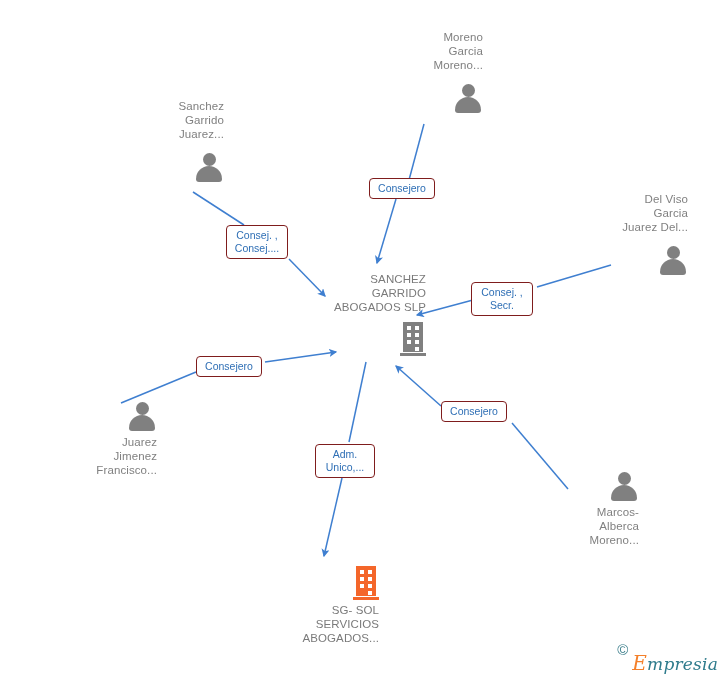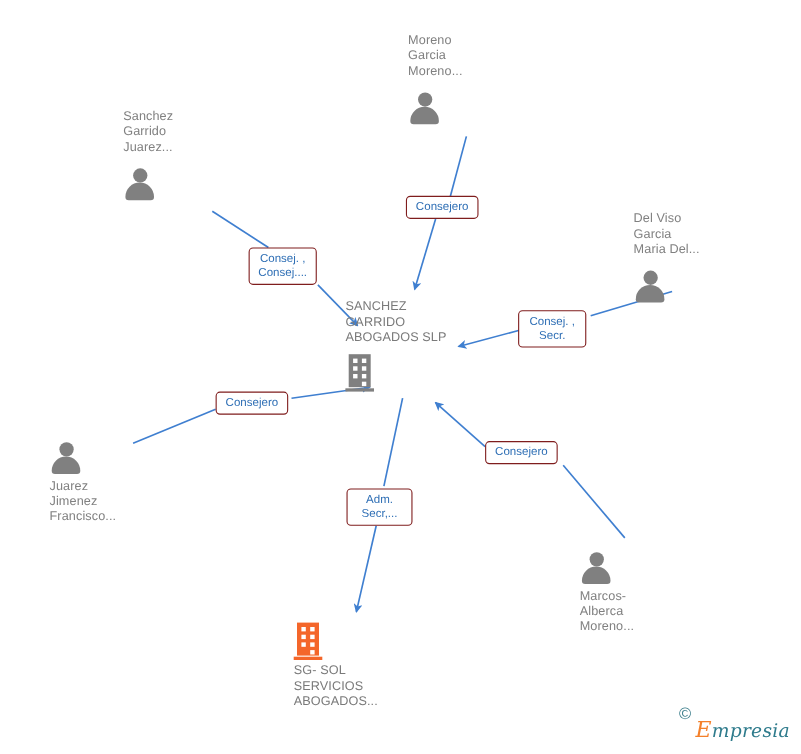--- a/index.html
+++ b/index.html
@@ -23,21 +23,21 @@
     top: 0;
     width: 728px;
     height: 685px;
     pointer-events: none;
   }
 
   
   .node {
     position: absolute;
     width: 112px;
-    text-align: left;
+    text-align: right;
     line-height: 14px;
   }
   .node .node-label {
     display: block;
     font-size: 11.5px;
     color: #808080;
     letter-spacing: 0.1px;
     white-space: pre-line;
   }
   .node.company .node-label {
@@ -206,21 +206,21 @@
 Garrido
 Juarez...</span>
     <span class="icon-wrap">
       <span class="person-icon"><span class="head"></span><span class="body"></span></span>
     </span>
   </div>
 
   <div class="node label-above" style="left:576px; top:192px;">
     <span class="node-label">Del Viso
 Garcia
-Maria Del...</span>
+Juarez Del...</span>
     <span class="icon-wrap">
       <span class="person-icon"><span class="head"></span><span class="body"></span></span>
     </span>
   </div>
 
   <div class="node company label-above" style="left:314px; top:272px;">
     <span class="node-label">SANCHEZ
 GARRIDO
 ABOGADOS SLP</span>
     <span class="icon-wrap">
@@ -240,21 +240,21 @@
 
   <div class="node label-below" style="left:45px; top:392px;">
     <span class="icon-wrap">
       <span class="person-icon"><span class="head"></span><span class="body"></span></span>
     </span>
     <span class="node-label">Juarez
 Jimenez
 Francisco...</span>
   </div>
 
-  <div class="node label-below" style="left:527px; top:492px;">
+  <div class="node label-below" style="left:527px; top:462px;">
     <span class="icon-wrap">
       <span class="person-icon"><span class="head"></span><span class="body"></span></span>
     </span>
     <span class="node-label">Marcos-
 Alberca
 Moreno...</span>
   </div>
 
   <div class="node company label-below" style="left:267px; top:560px;">
     <span class="icon-wrap">
@@ -281,20 +281,20 @@
 Consej....</div>
 
   <div class="role-label" style="left:471px; top:282px; width:62px;">Consej. ,
 Secr.</div>
 
   <div class="role-label" style="left:196px; top:356px; width:66px;">Consejero</div>
 
   <div class="role-label" style="left:441px; top:401px; width:66px;">Consejero</div>
 
   <div class="role-label" style="left:315px; top:444px; width:60px;">Adm.
-Secr,...</div>
+Unico,...</div>
 
   <div id="watermark">
     <span class="copy">©</span>
     <span class="brand"><span class="cap">E</span><span>mpresia</span></span>
   </div>
 
 </div>
 
 </body></html>

